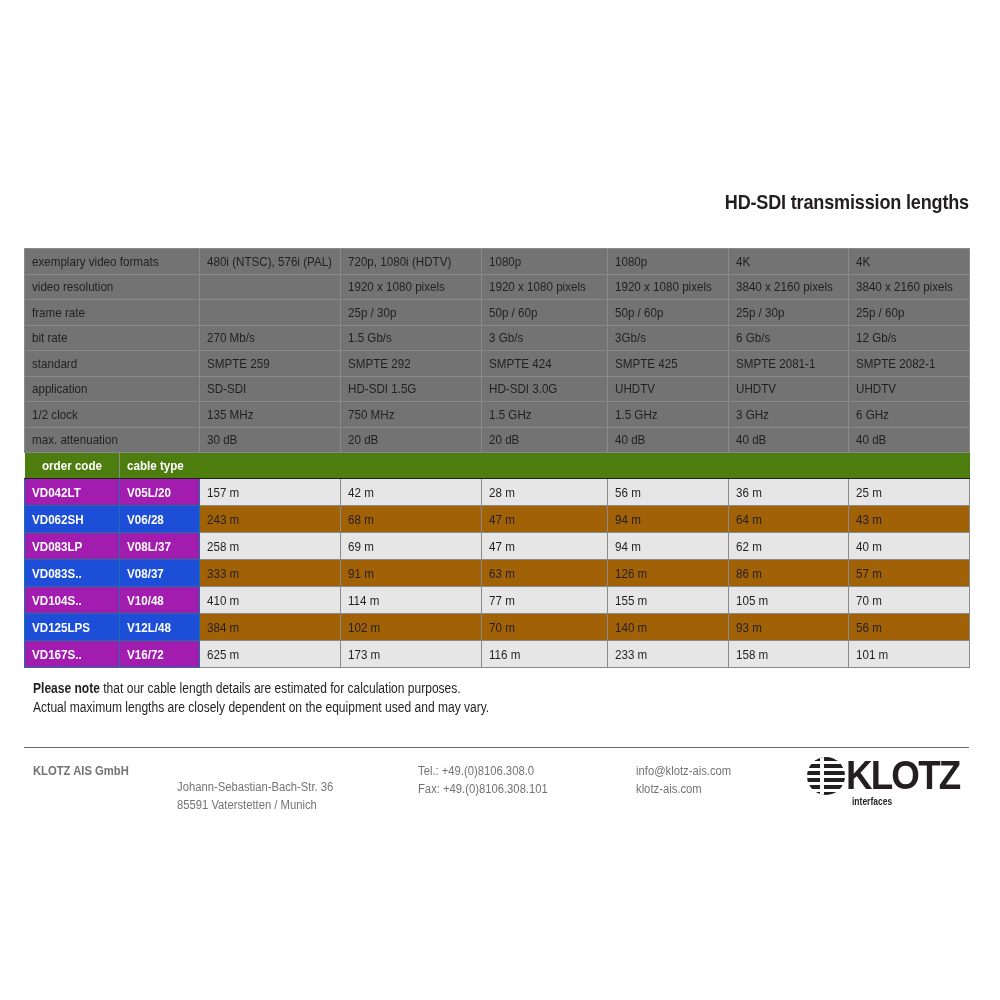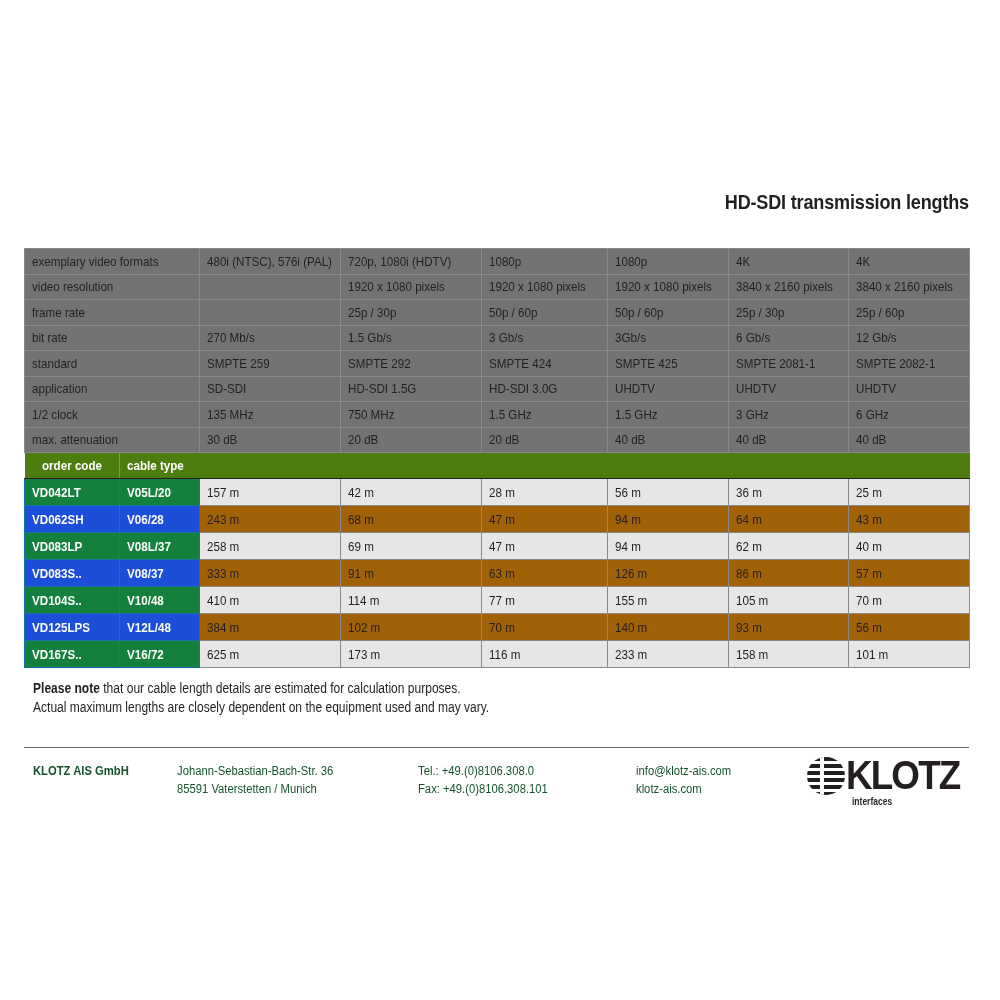--- a/index.html
+++ b/index.html
@@ -35,38 +35,38 @@
     border-top: 1px solid #231f20; border-bottom: 1px solid #231f20;
     border-left: none; border-right: none; text-align: right;
   }
   tr.head-row td.sep { border-right: 1px solid #8a8a8a; }
   tr.data-row td { height: 26px; }
   tr.data-row.odd td.val { background: #e6e6e6; }
   tr.data-row.even td.val { background: #a16207; }
   tr.data-row td.code, tr.data-row td.ctype {
     color: #ffffff; font-weight: bold; border-color: #1576a6;
   }
-  tr.data-row.odd td.code, tr.data-row.odd td.ctype { background: #15803d; }
+  tr.data-row.odd td.code, tr.data-row.odd td.ctype { background: #a21caf; }
   tr.data-row.even td.code, tr.data-row.even td.ctype { background: #1d4ed8; }
   .note {
     position: absolute; left: 33px; top: 679px;
     font-size: 14px; line-height: 19px; color: #231f20;
   }
   .note .line { display: block; transform: scaleX(0.86); transform-origin: left center; white-space: nowrap; }
   .note b { font-weight: bold; }
   .divider {
     position: absolute; left: 24px; top: 747px; width: 945px; height: 1px; background: #6d6d6d;
   }
   .footer-col {
-    position: absolute; top: 762px; font-size: 12.5px; line-height: 18px; color: #14532d;
+    position: absolute; top: 762px; font-size: 12.5px; line-height: 18px; color: #737373;
     white-space: nowrap;
   }
   .footer-col .line { display: block; transform: scaleX(0.9); transform-origin: left center; }
   .company { left: 33px; font-weight: bold; }
-  .address { left: 177px; }
+  .address { left: 177px; margin-top: 16px; }
   .phones { left: 418px; }
   .web { left: 636px; }
   .logo {
     position: absolute; left: 806px; top: 756px; width: 166px; height: 52px;
   }
   .logo-mark { position: absolute; left: 0; top: 0; width: 40px; height: 40px; }
   .logo-word {
     position: absolute; left: 40px; top: -3px;
     font-family: "Liberation Sans", sans-serif; font-weight: bold; font-size: 40px;
     letter-spacing: -2px; color: #231f20; transform: scaleX(0.92); transform-origin: left top;

